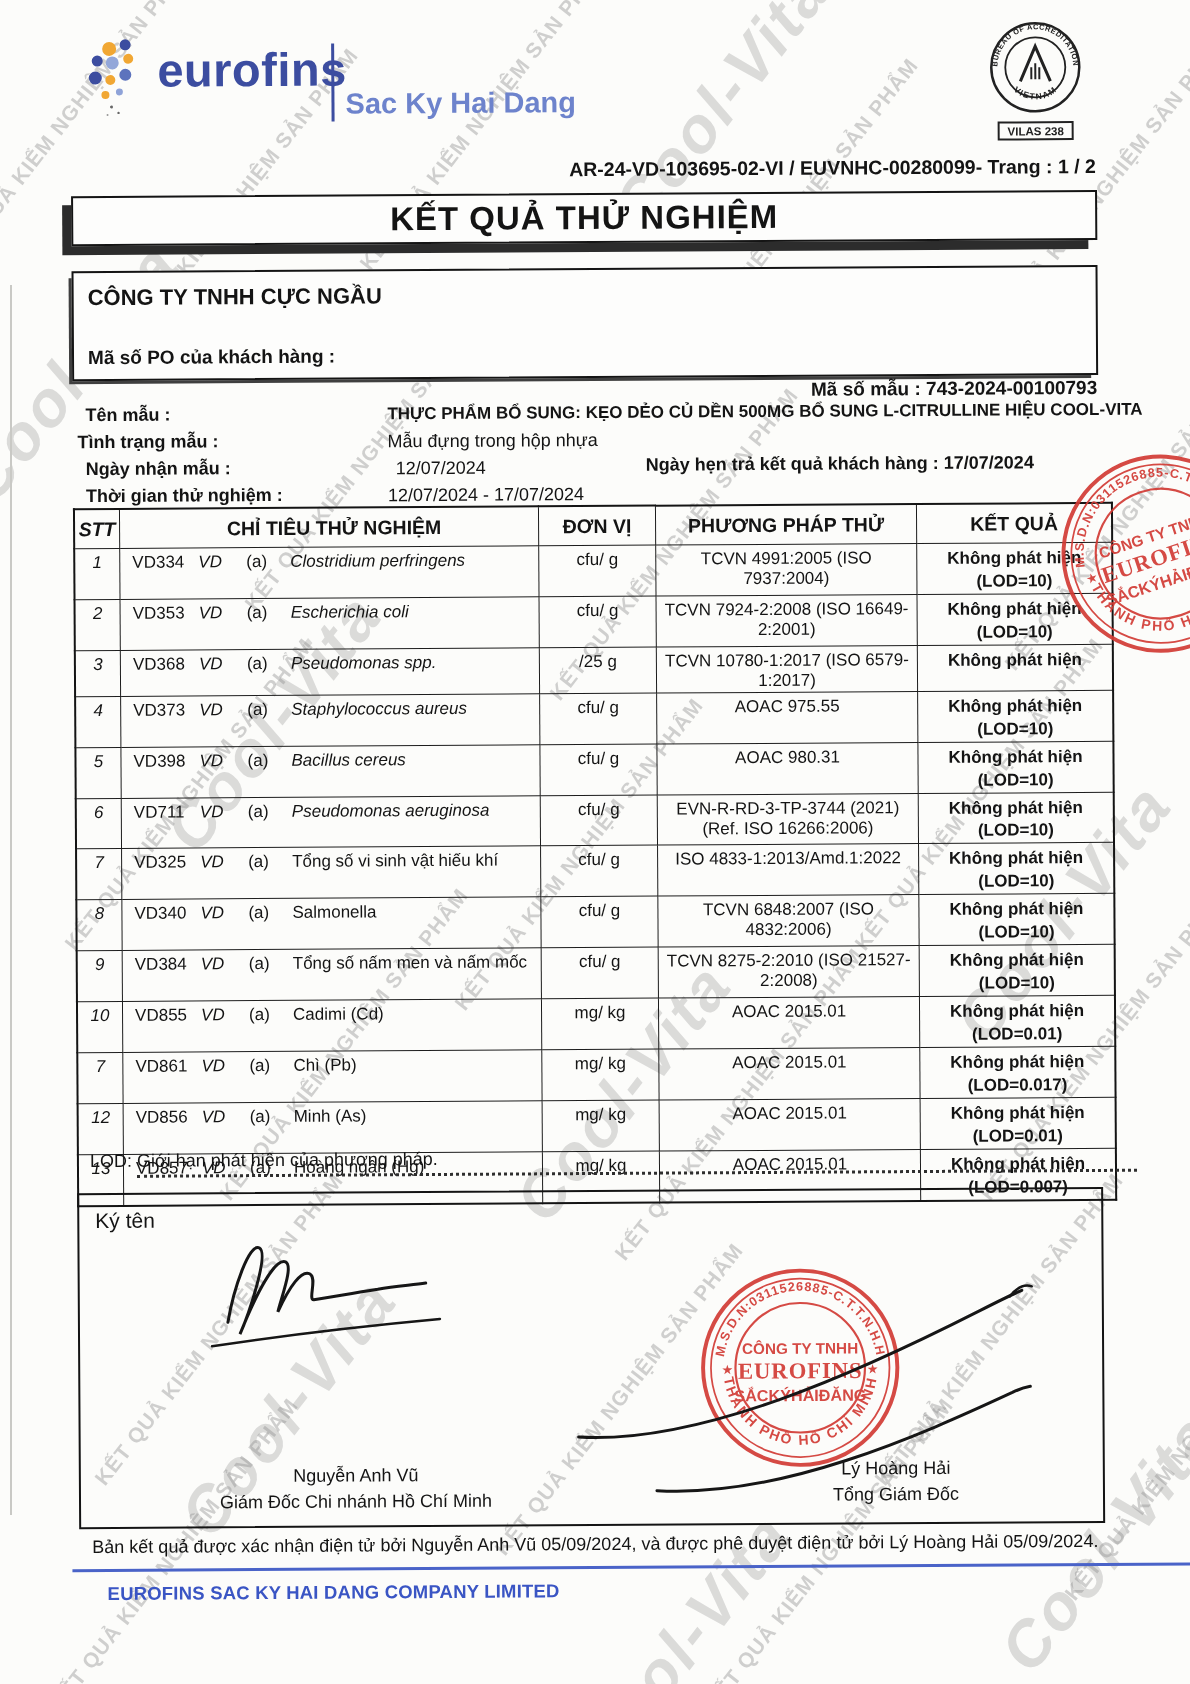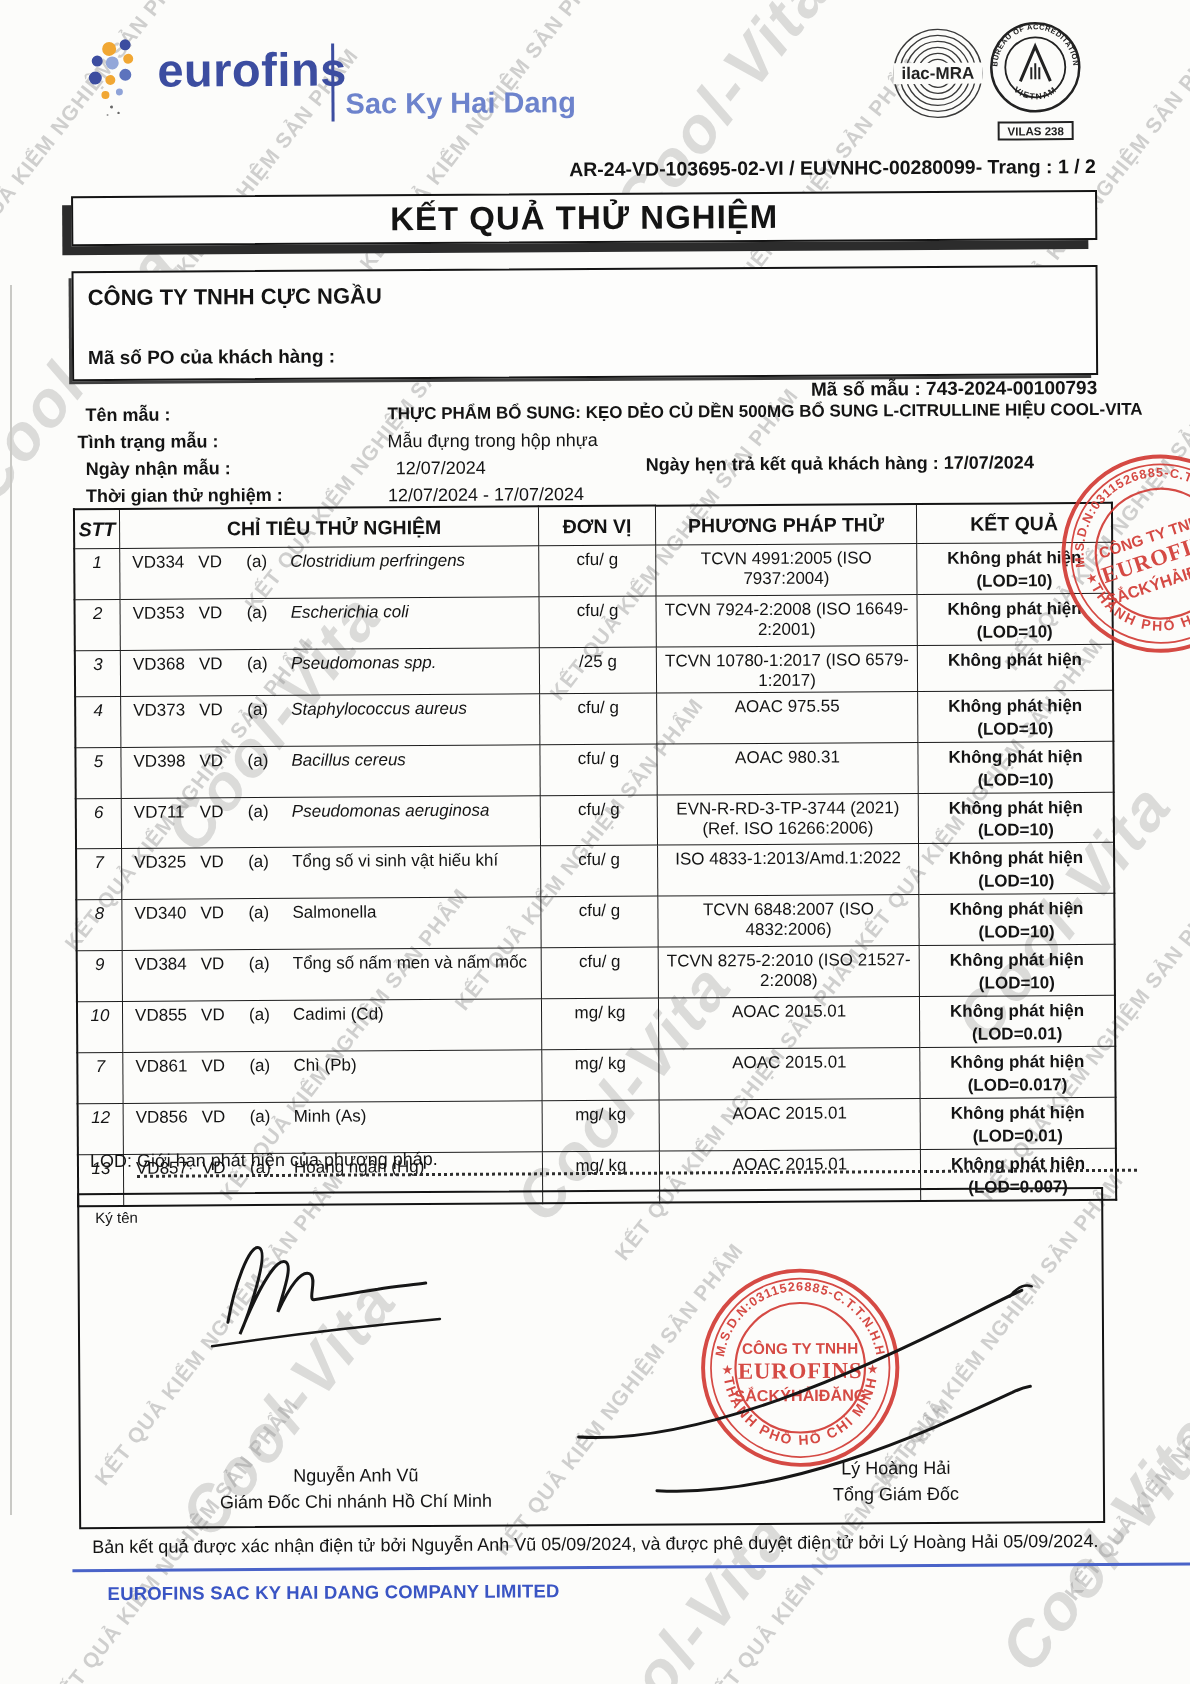--- a/index.html
+++ b/index.html
@@ -34,29 +34,29 @@
   table.res{border-collapse:collapse;width:1030px;border:2.5px solid #141414;table-layout:fixed;}
   table.res th,table.res td{border:1.8px solid #1d1d1d;vertical-align:top;padding:4px 4px 0 4px;overflow:hidden;}
   table.res th{height:38px;font-size:19.5px;font-weight:bold;text-align:center;vertical-align:middle;padding:0 2px;}
   table.res td{height:41px;font-size:17px;}
   .c-stt{width:40px;text-align:center;font-style:italic;}
   .c-name{width:404px;text-align:left;padding-left:12px !important;}
   .c-unit{width:112px;text-align:center;}
   .c-meth{width:256px;text-align:center;}
   .c-res{width:190px;text-align:center;}
   .c-name .code{display:inline-block;width:66px;}
-  .c-name .sub{display:inline-block;width:48px;}
+  .c-name .sub{display:inline-block;width:48px;font-style:italic;}
   .c-name .mark{display:inline-block;width:44px;}
   .c-name .nm.it{font-style:italic;}
   .c-res .r1,.c-res .r2{font-weight:bold;line-height:1.35;}
   .footnote{position:absolute;left:88px;top:1148px;font-size:18px;font-weight:500;}
   .dotline{position:absolute;left:135px;top:1172px;width:1000px;border-top:3px dotted #2e2e2e;}
   
   .sig-box{position:absolute;left:75px;top:1190px;width:1022px;height:332px;border:2.5px solid #141414;background:transparent;}
-  .sig-label{position:absolute;left:16px;top:14px;font-size:15px;}
+  .sig-label{position:absolute;left:16px;top:14px;font-size:21px;}
   .sig-name{position:absolute;width:320px;text-align:center;font-size:18px;}
   
   .stamp{position:absolute;z-index:3;opacity:0.92;}
   
   .confirm{position:absolute;left:88px;top:1534px;font-size:18px;}
   .blue-rule{position:absolute;left:68px;top:1566px;width:1122px;height:2.5px;background:#4a63c8;}
   .footer-co{position:absolute;left:103px;top:1580px;font-size:18.5px;font-weight:bold;color:#3a55c4;letter-spacing:0.2px;}
   .scan-line{position:absolute;left:10px;top:285px;width:1.5px;height:1230px;background:#c9c9c5;z-index:1;}
 </style>
 </head>
@@ -111,34 +111,20 @@
         <circle cx="34" cy="57" r="3.5" fill="#8fa3d8"></circle>
         <circle cx="26" cy="72" r="1.5" fill="#666"></circle>
         <circle cx="33" cy="78" r="1.2" fill="#666"></circle>
         <circle cx="22" cy="80" r="1" fill="#999"></circle>
       </svg>
     </div>
     <div class="z1 brand-word" style="left:162px;top:40px">eurofins</div>
     <div class="brand-divider z1"></div>
     <div class="z1 brand-sub" style="left:350px;top:86px">Sac Ky Hai Dang</div>
 
-    <div class="z1" style="left:895px;top:28px">
-      <svg width="95" height="95" viewBox="0 0 95 95">
-        <g fill="none" stroke="#3a3a3a" stroke-width="1.4">
-          <circle cx="47.5" cy="47.5" r="44"></circle>
-            <circle cx="47.5" cy="47.5" r="38"></circle>
-          <circle cx="47.5" cy="47.5" r="32"></circle>
-            <circle cx="47.5" cy="47.5" r="26"></circle>
-          <circle cx="47.5" cy="47.5" r="20"></circle>
-            <circle cx="47.5" cy="47.5" r="14"></circle>
-        </g>
-        <rect x="3" y="37" width="89" height="21" fill="#fcfcfa"></rect>
-        <text x="47.5" y="53" text-anchor="middle" font-family="Liberation Sans, sans-serif" font-size="17" font-weight="bold" fill="#222">ilac-MRA</text>
-      </svg>
-    </div>
     <div class="z1" style="left:992px;top:22px">
       <svg width="96" height="124" viewBox="0 0 96 124">
         <defs>
           <path id="boaTop" d="M 10,48 A 38,38 0 0 1 86,48"></path>
           <path id="boaBot" d="M 16,48 A 32,32 0 0 0 80,48"></path>
         </defs>
         <circle cx="48" cy="48" r="44" fill="none" stroke="#222" stroke-width="2.5"></circle>
         <circle cx="48" cy="48" r="30" fill="none" stroke="#222" stroke-width="1.8"></circle>
         <text font-family="Liberation Sans, sans-serif" font-size="7.4" font-weight="bold" fill="#222" letter-spacing="0.5">
           <textPath href="#boaTop" startOffset="50%" text-anchor="middle">BUREAU OF ACCREDITATION</textPath>

